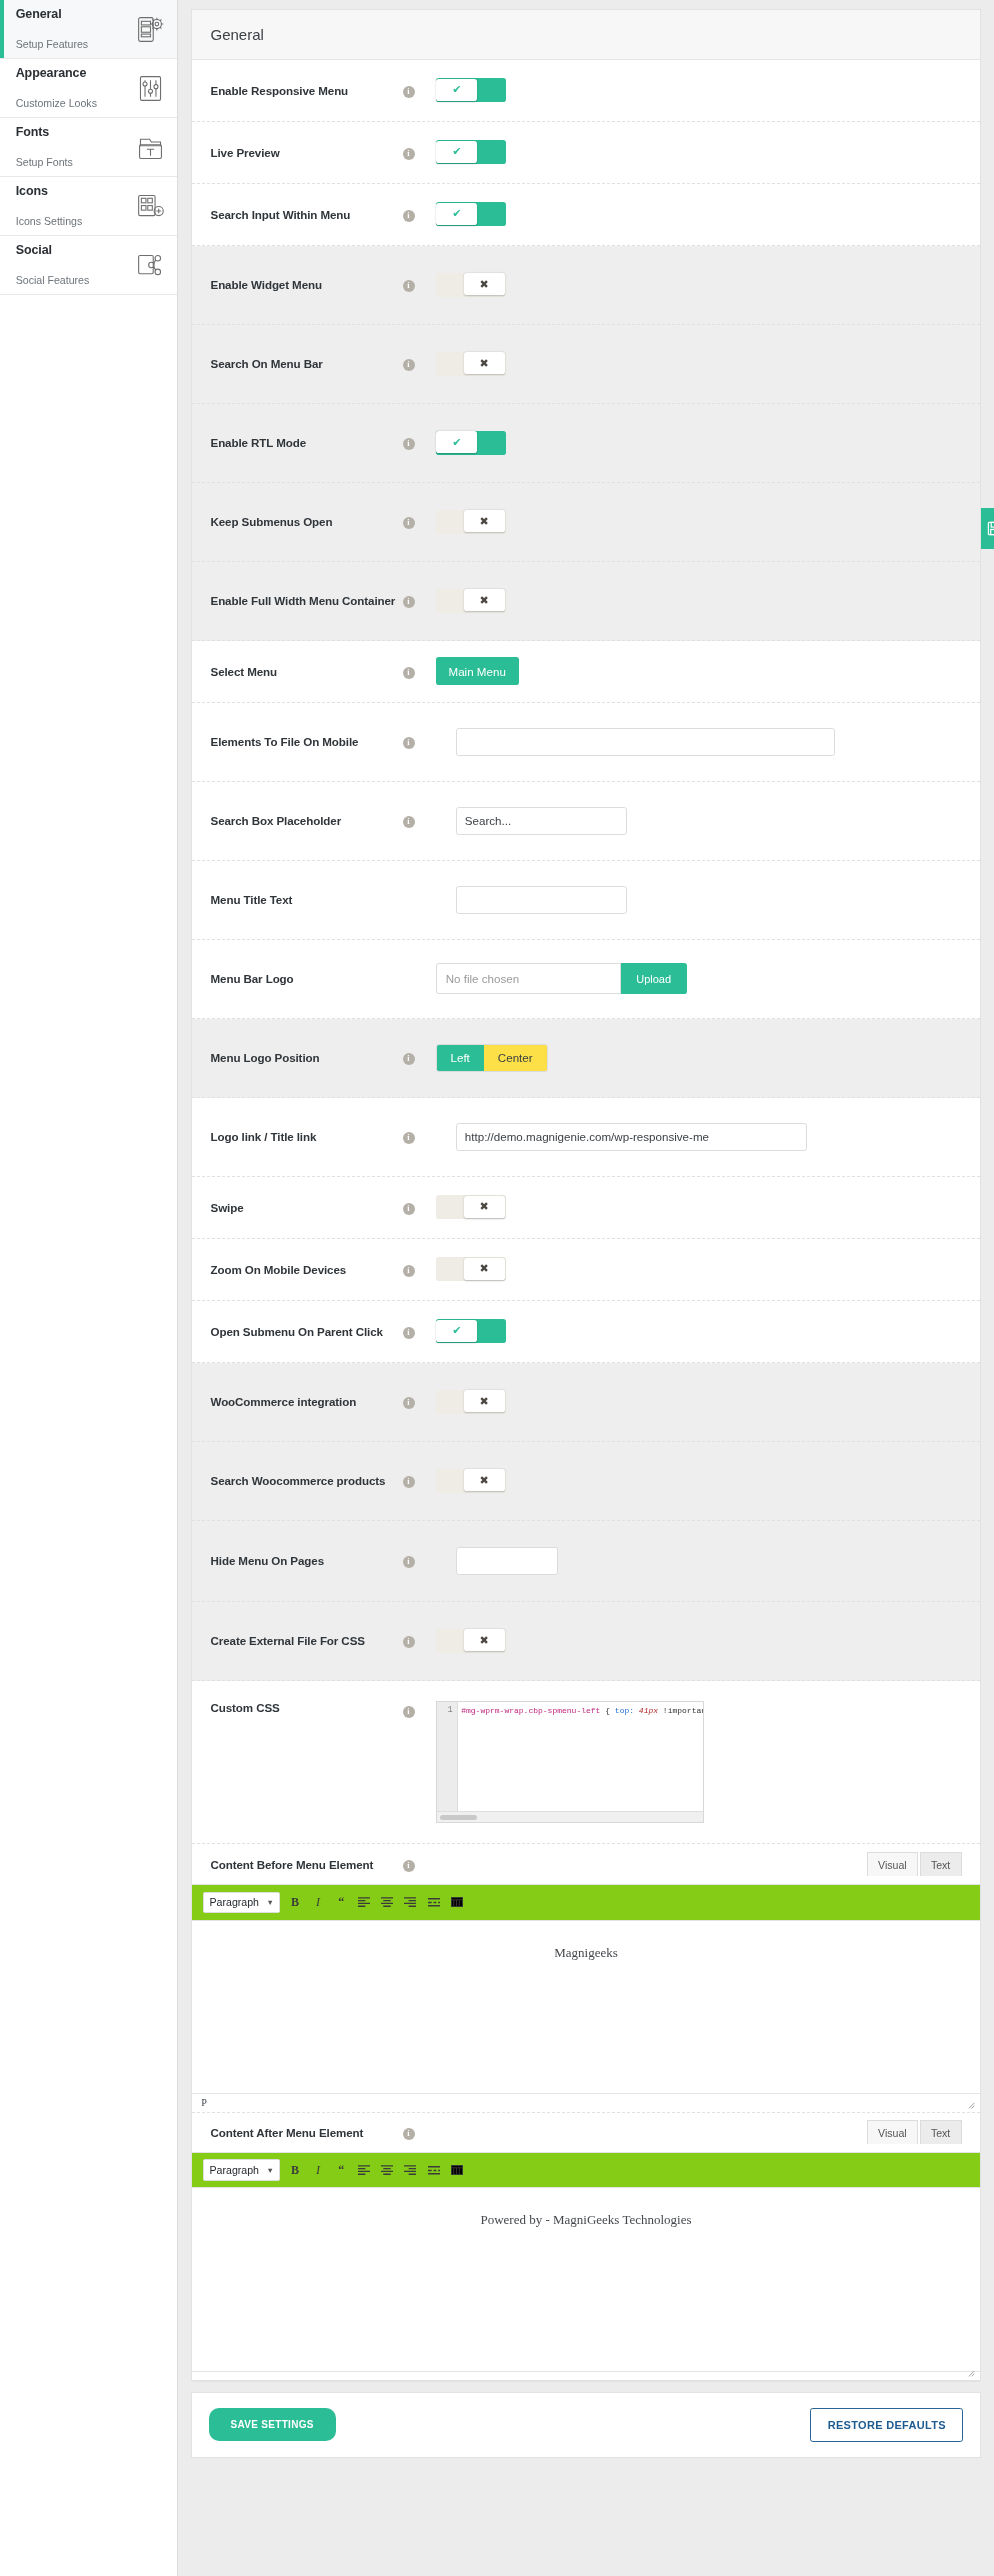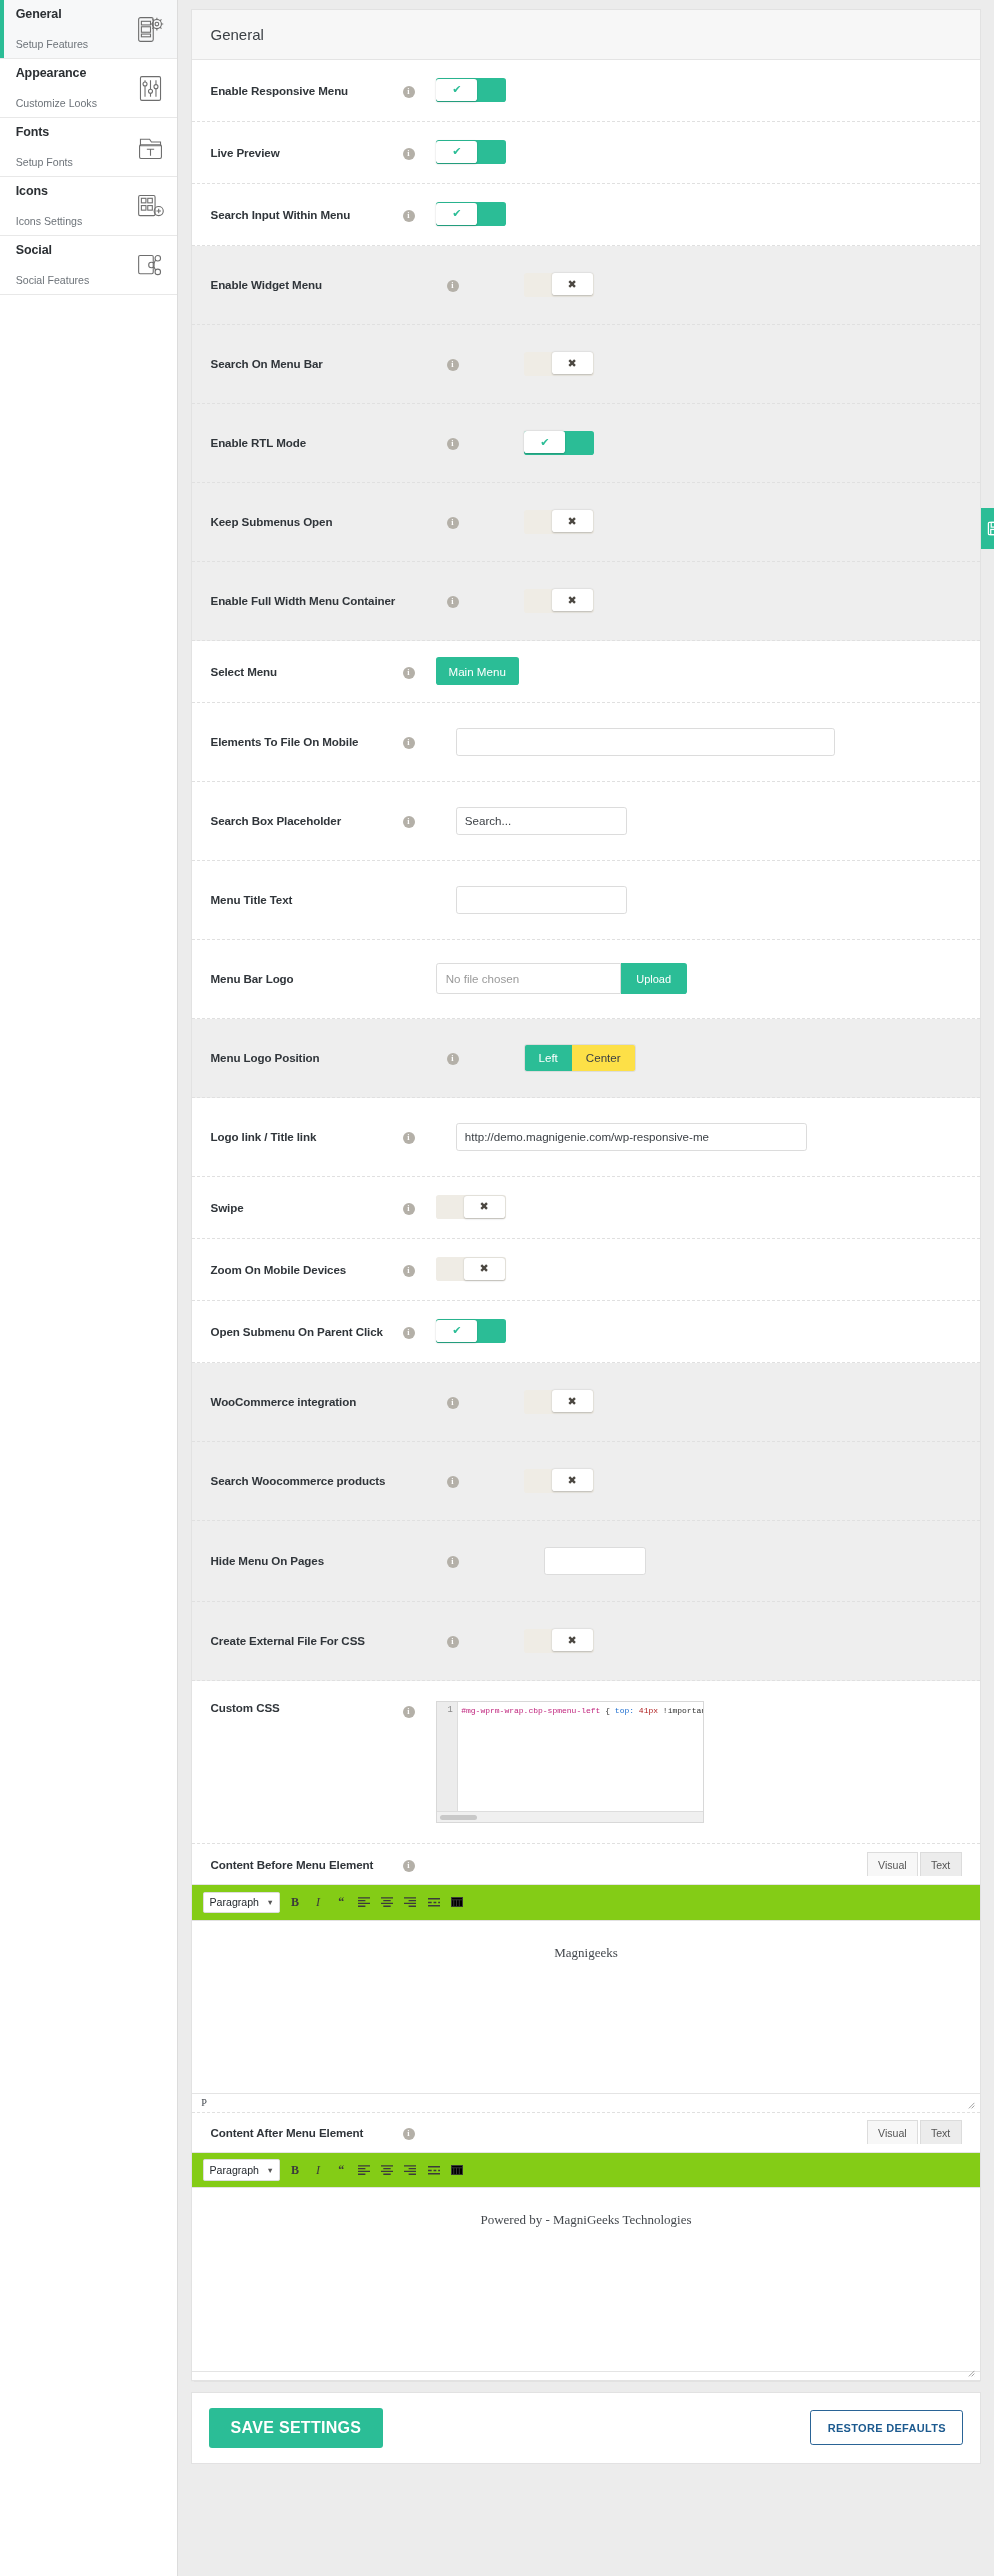--- a/index.html
+++ b/index.html
@@ -54,21 +54,21 @@
     font-size:15px;
     color:#3c4146;
   }
   .row {
     display:flex; align-items:center;
     padding:0 18.5px;
     min-height:62px;
     border-bottom:0.9px dashed #e0e0e0;
     background:#fff;
   }
-  .row.shade { background:#eeeeee;gap:44px; }
+  .row.shade { background:#eeeeee; }
   .row.tall { min-height:79px; }
   .row-label {
     flex:0 0 192px;
     font-weight:bold;
     font-size:11.6px;
     color:#30353a;
     letter-spacing:-0.1px;
   }
   .row-info { flex:0 0 33px; }
   .info-icon {
@@ -138,21 +138,21 @@
     color:#8a8a8a; font-size:8.8px; text-align:right; padding:2.8px 3.7px 0 0;
     font-family:"Liberation Mono", monospace;
   }
   .code-area {
     flex:1; padding:2.8px 0 0 3.7px; font-family:"Liberation Mono", monospace;
     font-size:8px; white-space:nowrap; overflow:hidden; line-height:1.5;
   }
   .c-sel { color:#c0267e; }
   .c-pun { color:#333; }
   .c-prop{ color:#1f6fd0; }
-  .c-val { color:#b02020; }
+  .c-val { color:#b02020;font-style:italic; }
   .c-imp { color:#333; }
   .code-scroll { height:11px; background:#f0f0f0; border-top:0.9px solid #ddd; position:relative; }
   .code-scroll i { position:absolute; left:3.7px; top:2.8px; width:37px; height:5.5px; background:#c9c9c9; border-radius:2.8px; display:block; }
 
   
   .ed-head {
     display:flex; align-items:center; padding:0 18.5px; min-height:41px;
     border-bottom:0.9px solid #e4e4e4; background:#fff;
   }
   .ed-tabs { margin-left:auto; display:flex; gap:1.8px; }
@@ -185,22 +185,22 @@
     font-family:"Liberation Serif", serif;
   }
   .grip { position:absolute; right:4.6px; bottom:2.8px; width:8.3px; height:8.3px; }
 
   
   .footer {
     background:#fff; border:0.9px solid #e2e2e2; margin-top:11px;
     padding:15px 16.6px; display:flex; align-items:center;
   }
   .btn-save {
-    background:#2bbd96; color:#fff; border:none; border-radius:3px;
-    padding:11px 22px; font-size:16px; font-weight:bold; letter-spacing:0.3px;
+    background:#2bbd96; color:#fff; border:none; border-radius:10px;
+    padding:11px 22px; font-size:10px; font-weight:bold; letter-spacing:0.3px;
     cursor:pointer; font-family:"Liberation Sans", sans-serif;
   }
   .btn-restore {
     margin-left:auto; background:#fff; color:#1c5a8f;
     border:0.9px solid #2a6496; border-radius:2.8px;
     padding:10.2px 16.6px; font-size:11px; font-weight:bold; letter-spacing:0.3px;
     cursor:pointer; font-family:"Liberation Sans", sans-serif;
   }
 
   

